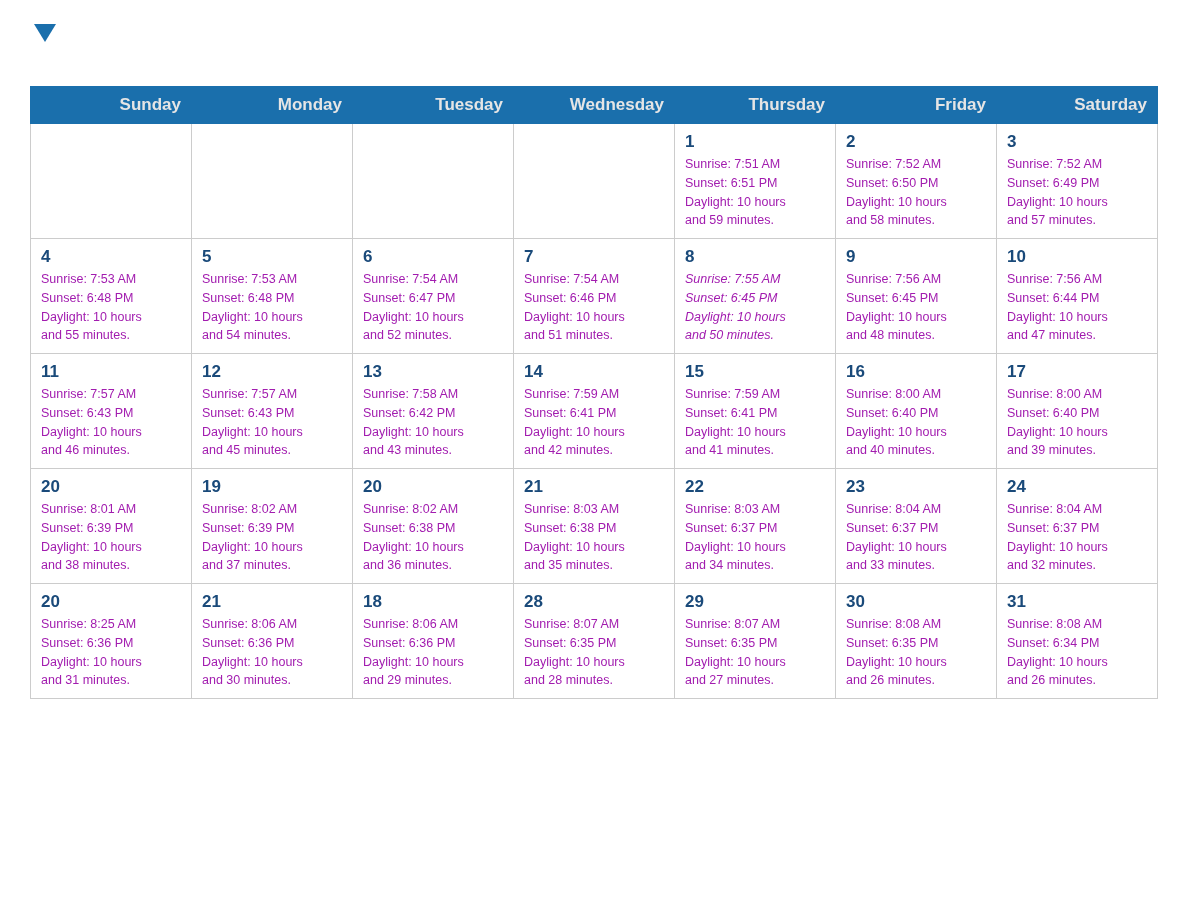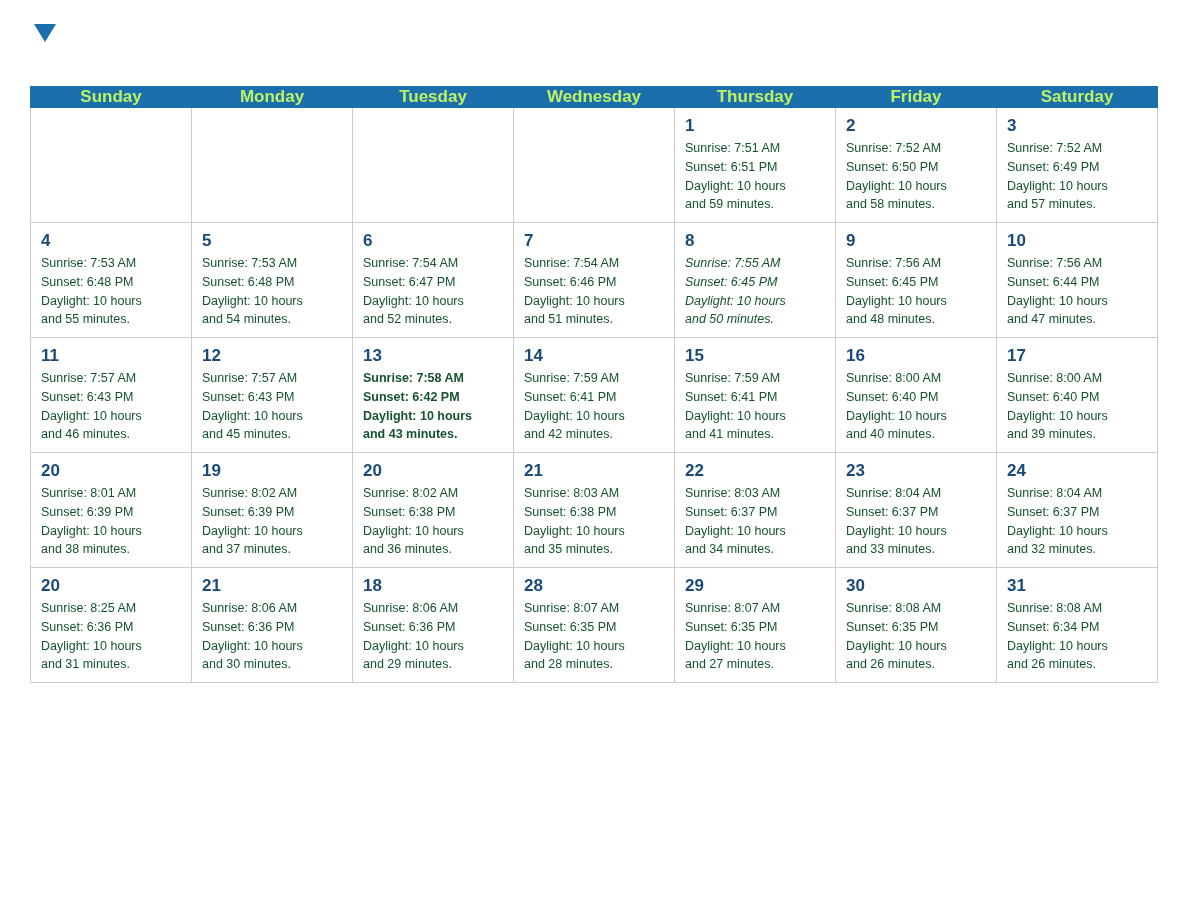--- a/index.html
+++ b/index.html
@@ -35,46 +35,46 @@
       font-size: 22px;
       color: #555;
     }
     .calendar {
       width: 100%;
       border-collapse: collapse;
       margin-top: 10px;
     }
     .calendar thead th {
       background-color: #1a6fac;
-      color: #bef264;
+      color: #e5e5e5;
       font-size: 17px;
       font-weight: bold;
-      padding: 0 10px;
-      text-align: center;
+      padding: 8px 10px;
+      text-align: right;
       border: 1px solid #1a6fac;
     }
     .calendar tbody td {
       vertical-align: top;
       border: 1px solid #ccc;
       padding: 8px 10px;
       width: 14.28%;
       min-height: 110px;
       font-size: 13px;
       color: #333;
     }
     .day-number {
       font-size: 17px;
       font-weight: bold;
       color: #1a4a7a;
       display: block;
       margin-bottom: 3px;
     }
     .day-info {
       font-size: 12.5px;
-      color: #14532d;
+      color: #a21caf;
       line-height: 1.5;
     }
     .empty-cell {
       background: #fff;
     }
     .logo-row {
       display: flex;
       align-items: center;
     }
     .logo-general {
@@ -211,21 +211,21 @@
         </td>
         <td>
           <span class="day-number">12</span>
           <div class="day-info" style="white-space: pre-line;">Sunrise: 7:57 AM
 Sunset: 6:43 PM
 Daylight: 10 hours
 and 45 minutes.</div>
         </td>
         <td>
           <span class="day-number">13</span>
-          <div class="day-info" style="white-space: pre-line; font-weight: bold;">Sunrise: 7:58 AM
+          <div class="day-info" style="white-space: pre-line;">Sunrise: 7:58 AM
 Sunset: 6:42 PM
 Daylight: 10 hours
 and 43 minutes.</div>
         </td>
         <td>
           <span class="day-number">14</span>
           <div class="day-info" style="white-space: pre-line;">Sunrise: 7:59 AM
 Sunset: 6:41 PM
 Daylight: 10 hours
 and 42 minutes.</div>

